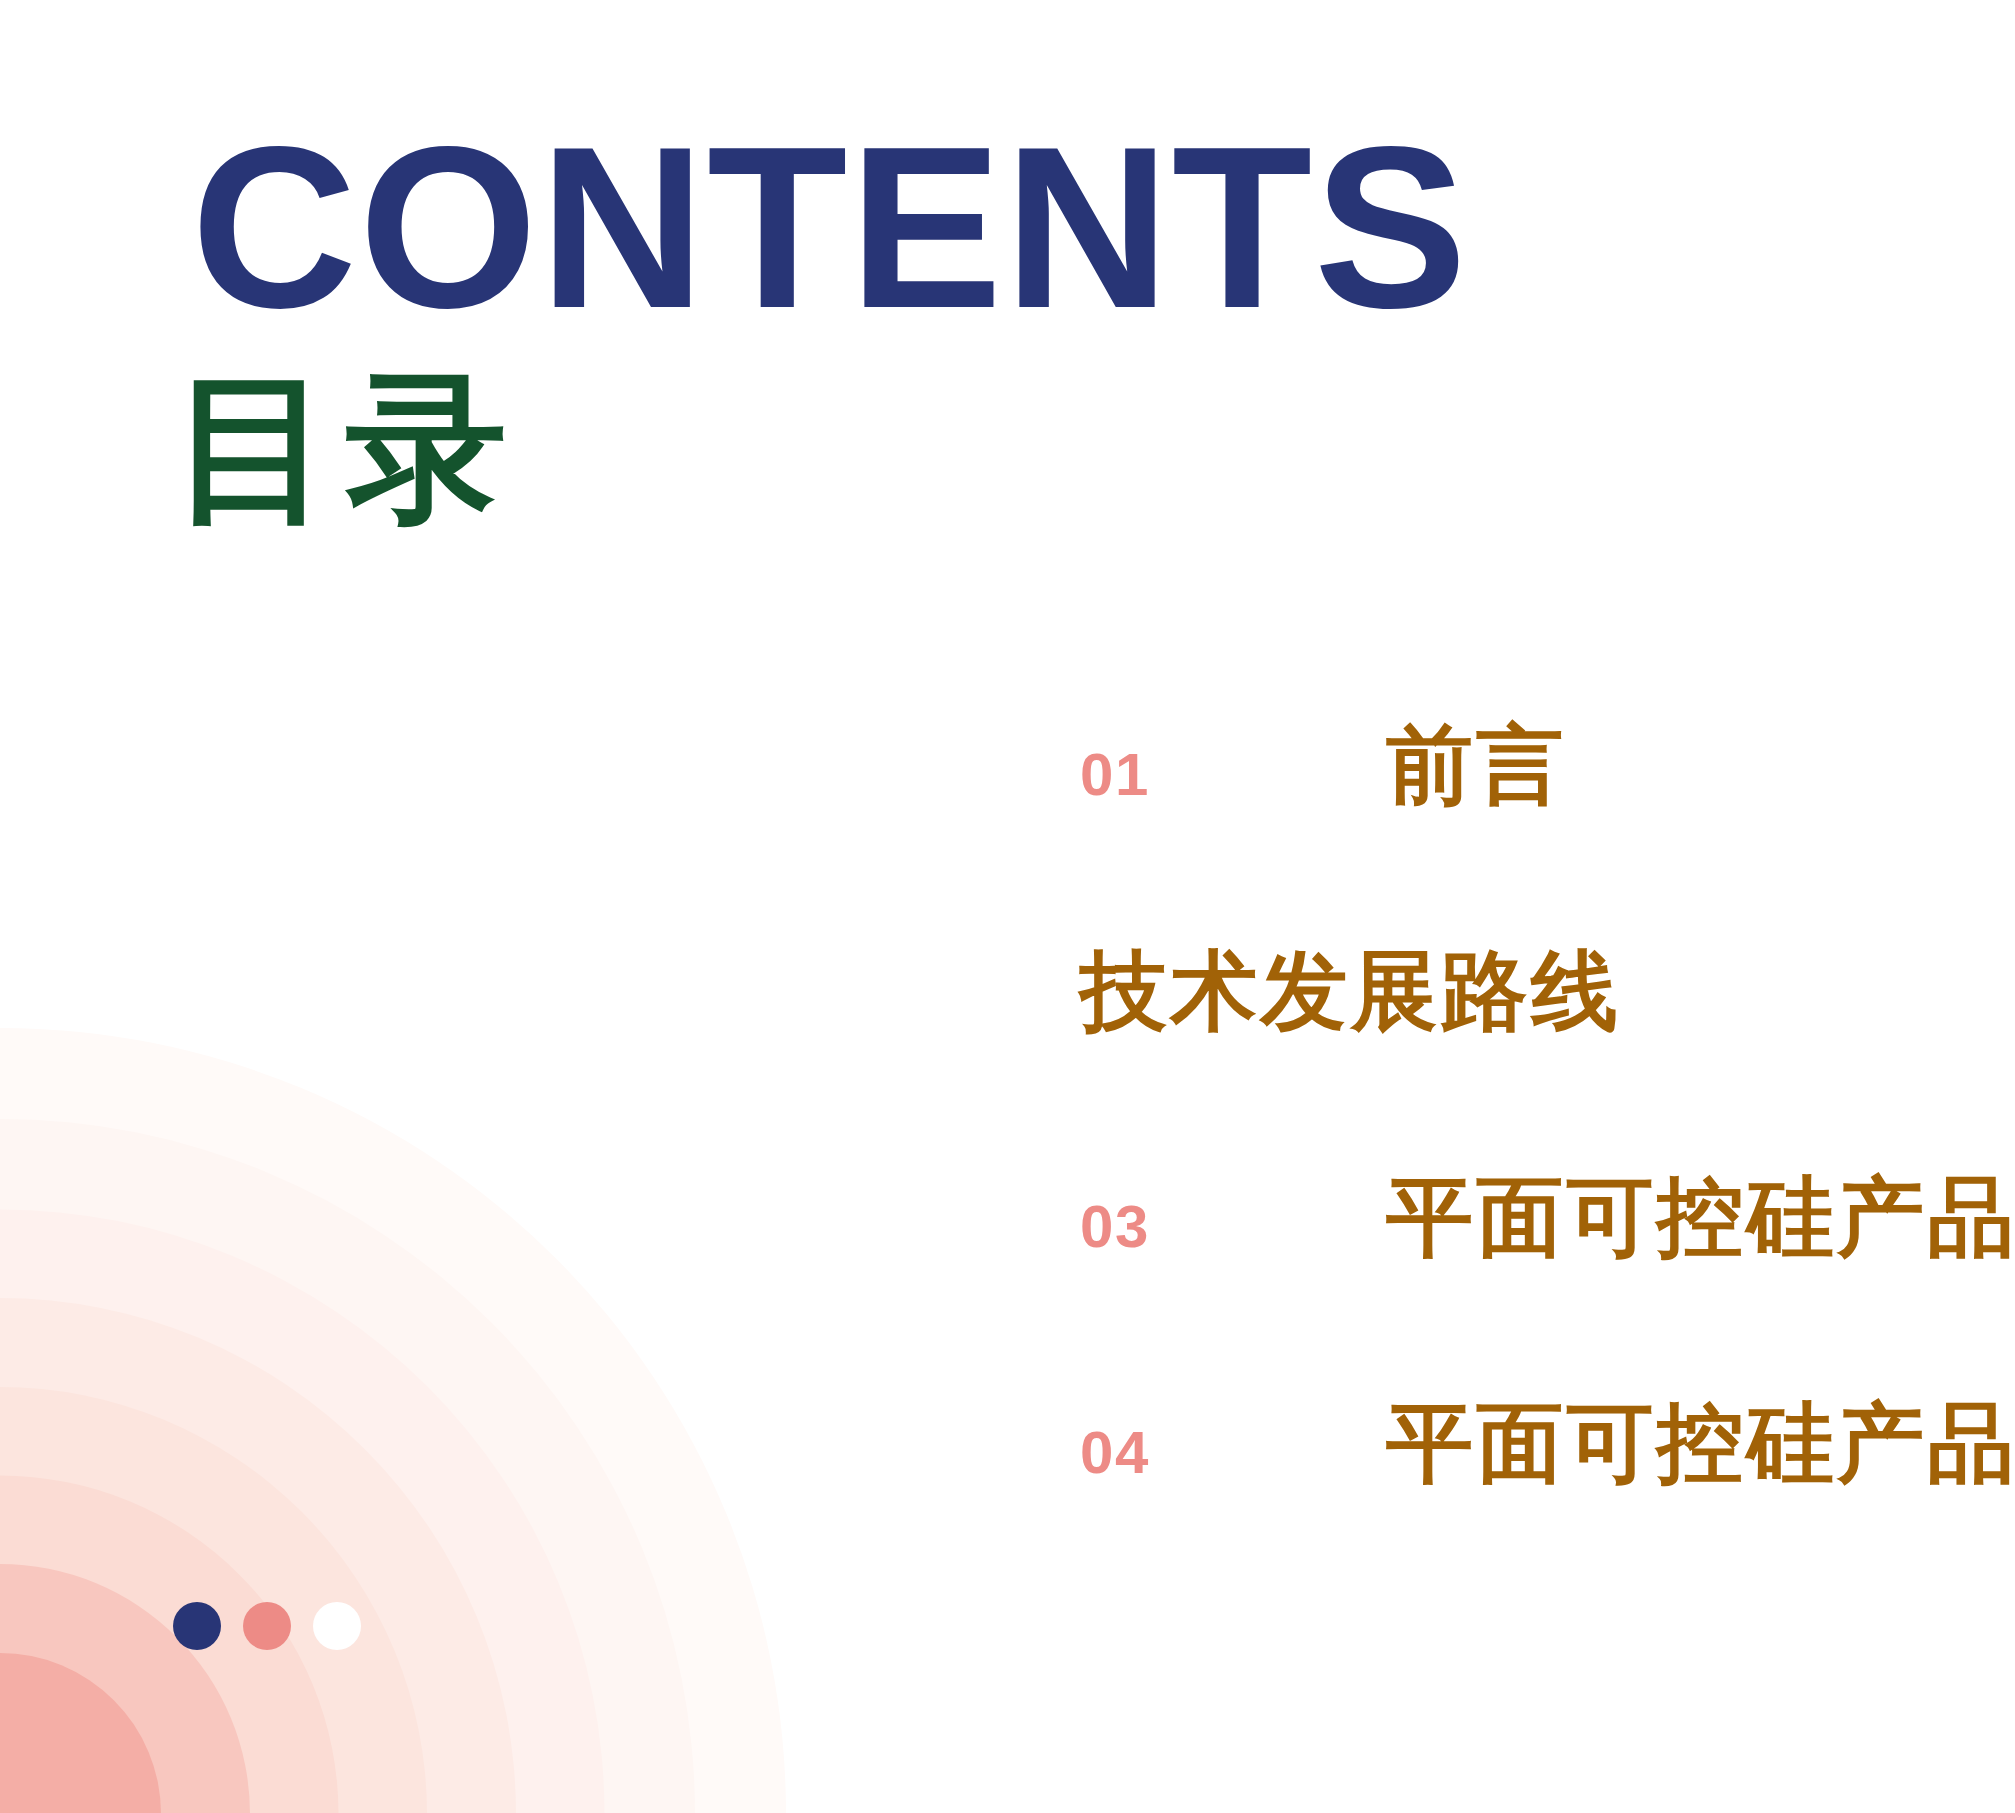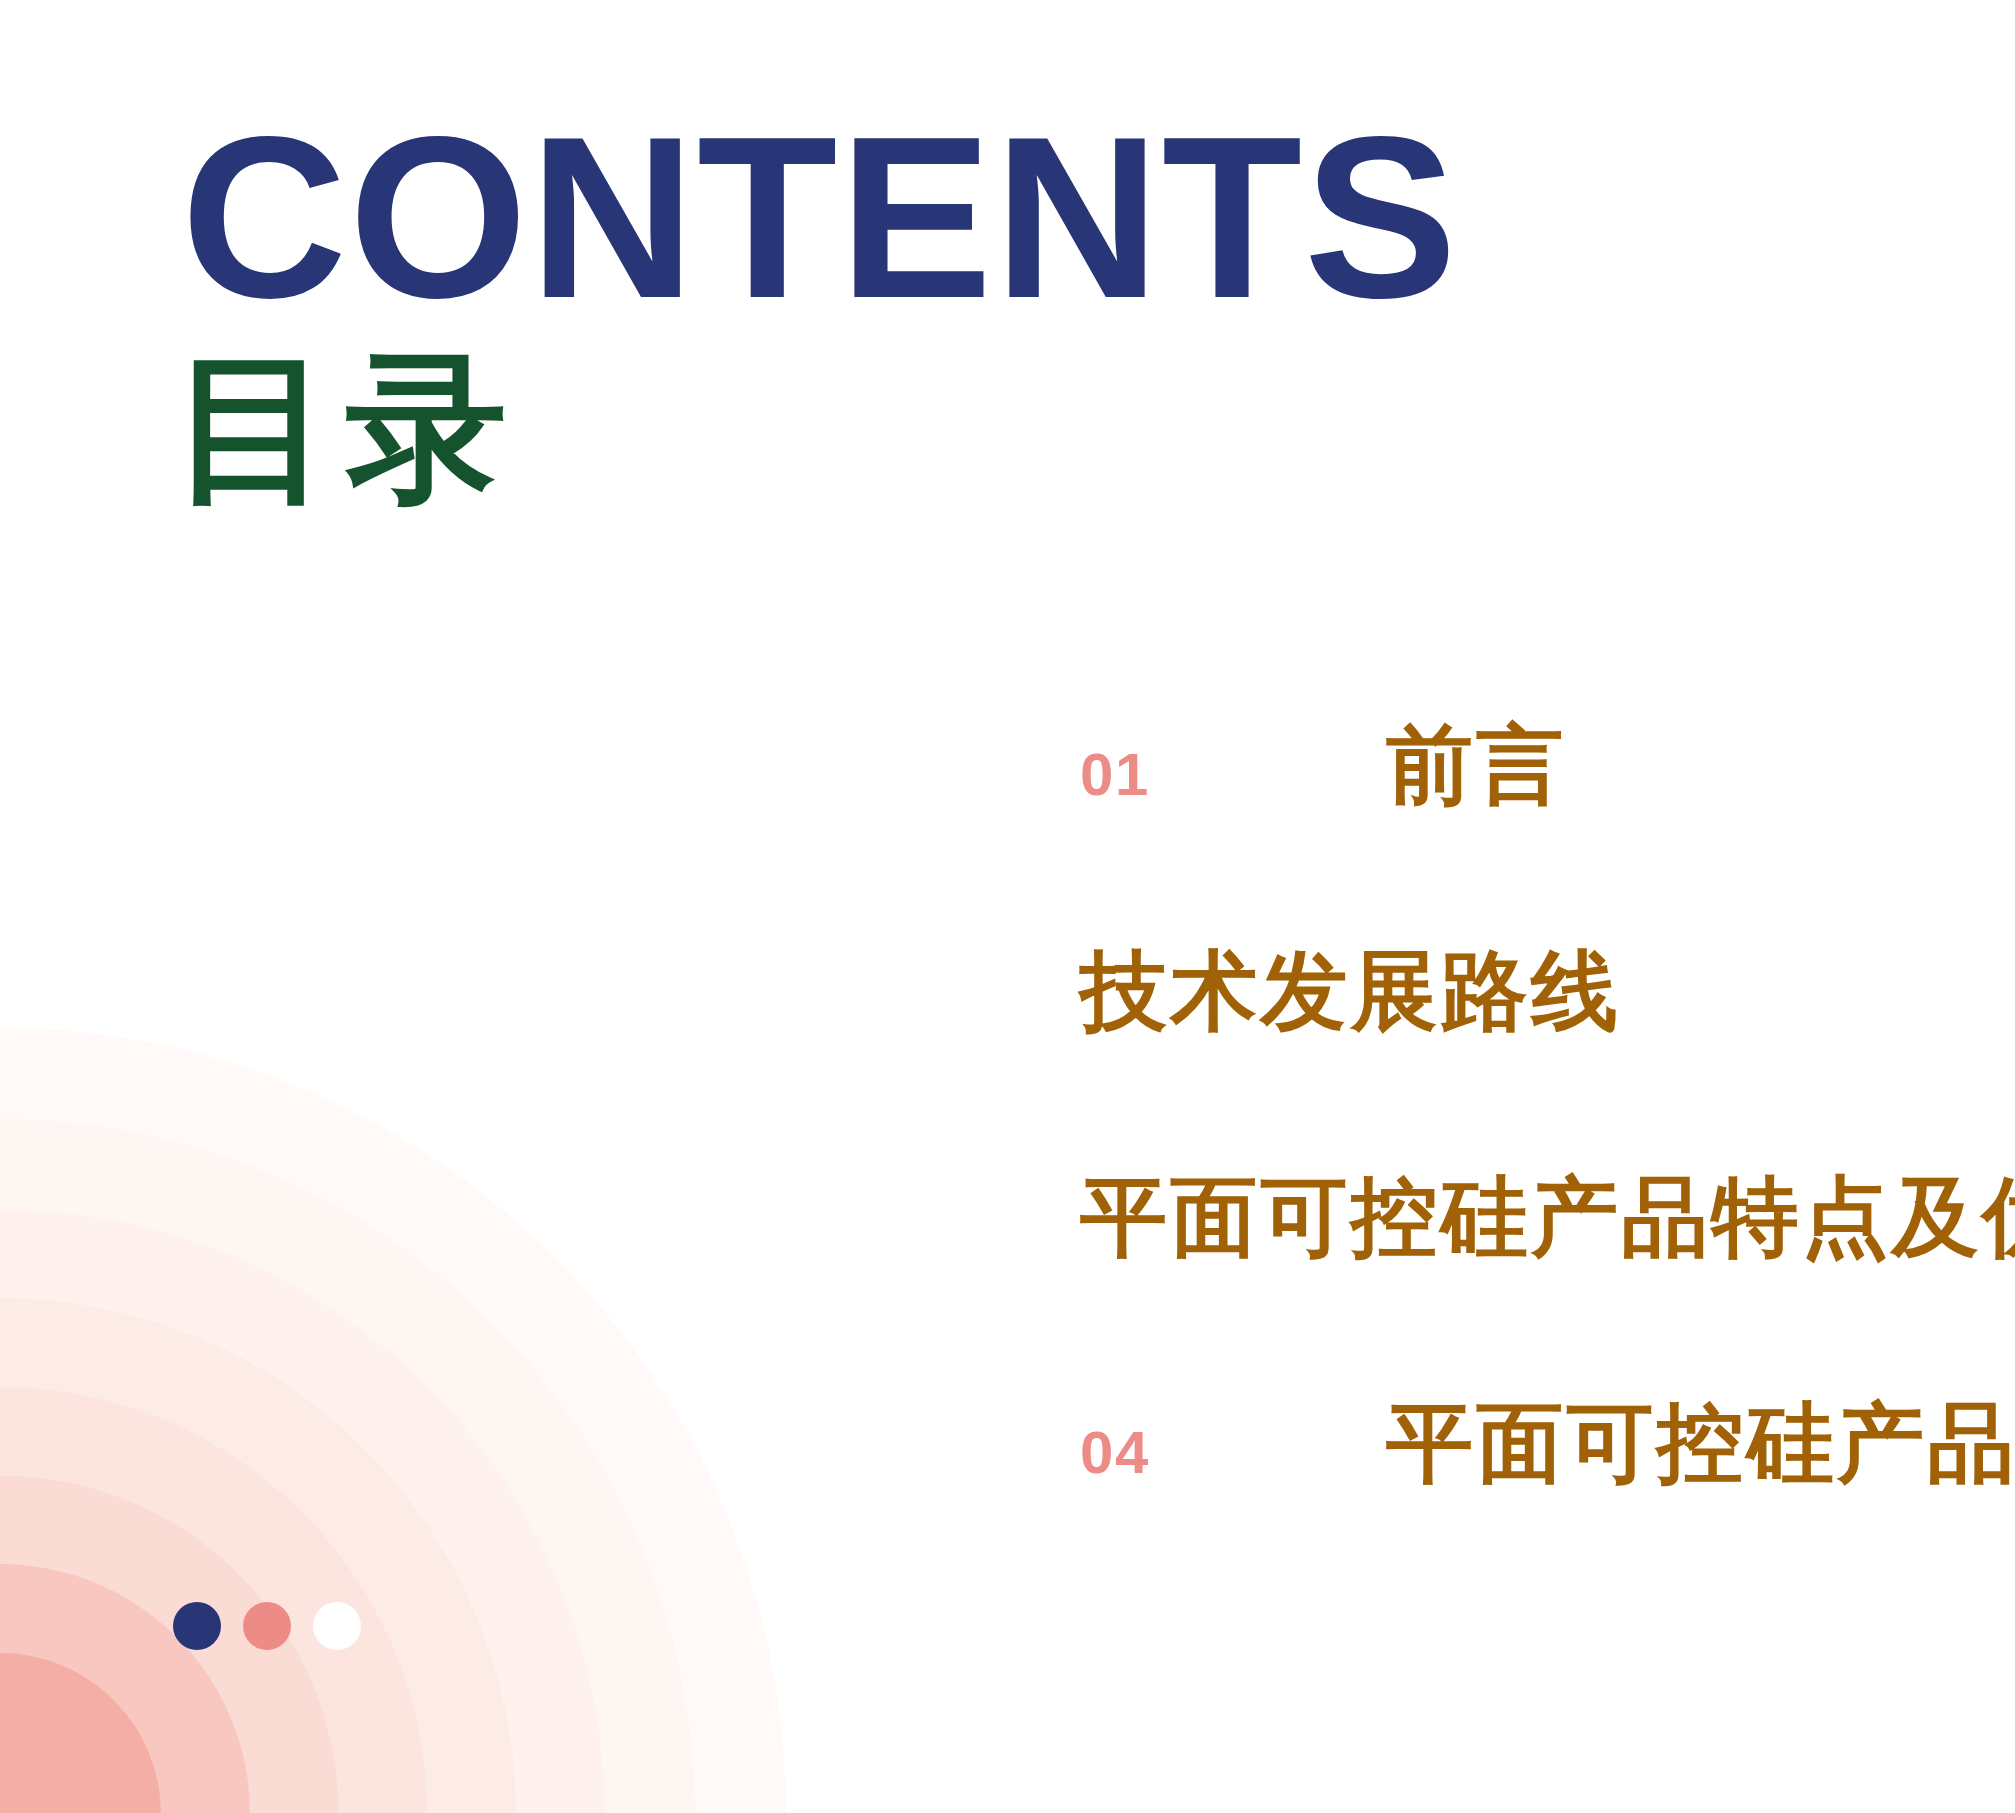--- a/index.html
+++ b/index.html
@@ -42,21 +42,21 @@
     position: absolute;
     left: 173px;
     top: 101px;
   }
   .title-en {
     font-size: 230px;
     line-height: 0.95;
     font-weight: 700;
     color: #283576;
     letter-spacing: 1.6px;
-    margin: 8px;
+    margin: 18px;
     white-space: nowrap;
   }
   .title-cn {
     font-size: 161px;
     line-height: 1.15;
     font-weight: 700;
     color: #14532d;
     letter-spacing: 12px;
     margin: 0;
     margin-top: 4px;
@@ -132,20 +132,21 @@
 
   <div class="toc" id="toc-host">
       <div class="toc-row">
         <div class="toc-num">01</div>
         <div class="toc-label">前言</div>
       </div>
       <div class="toc-row">
         <div class="toc-label">技术发展路线</div>
       </div>
       <div class="toc-row">
+        <div class="toc-num">03</div>
         <div class="toc-label">平面可控硅产品特点及优势</div>
       </div>
       <div class="toc-row">
         <div class="toc-num">04</div>
         <div class="toc-label">平面可控硅产品目录</div>
       </div>
     </div>
 
   <div class="dots" id="dots-host">
       <span class="dot" style="background: rgb(40, 53, 118);"></span>

